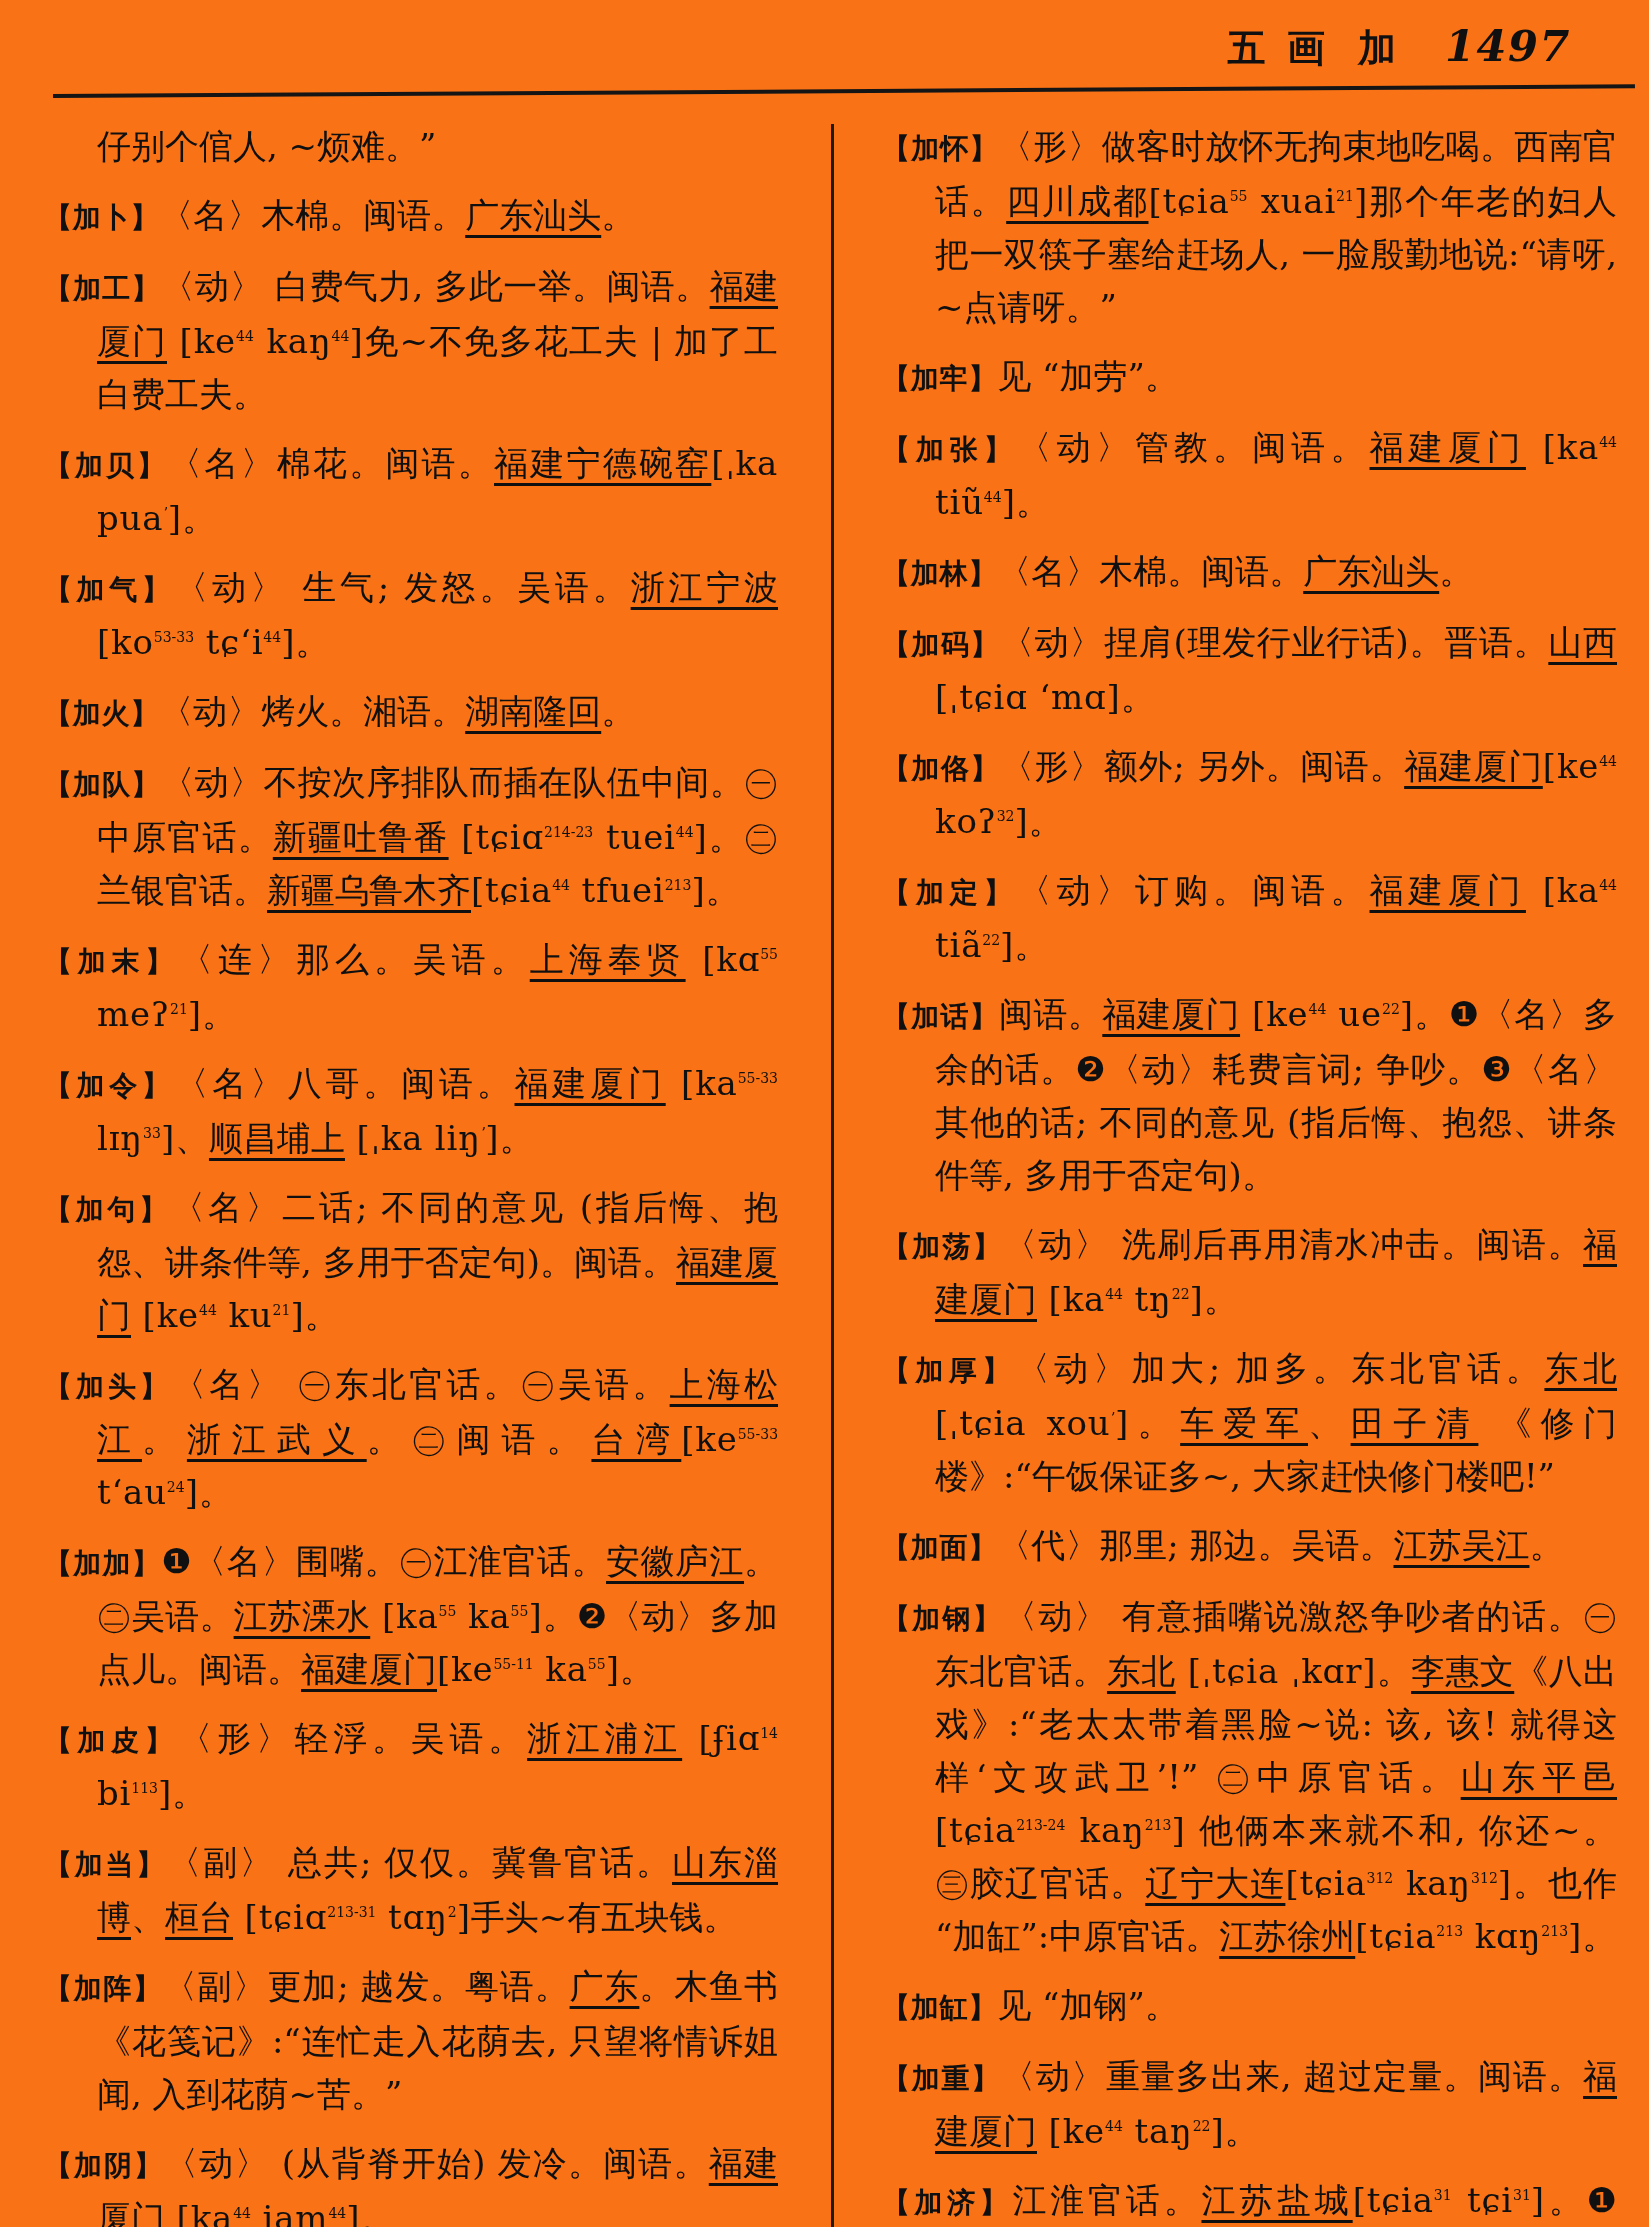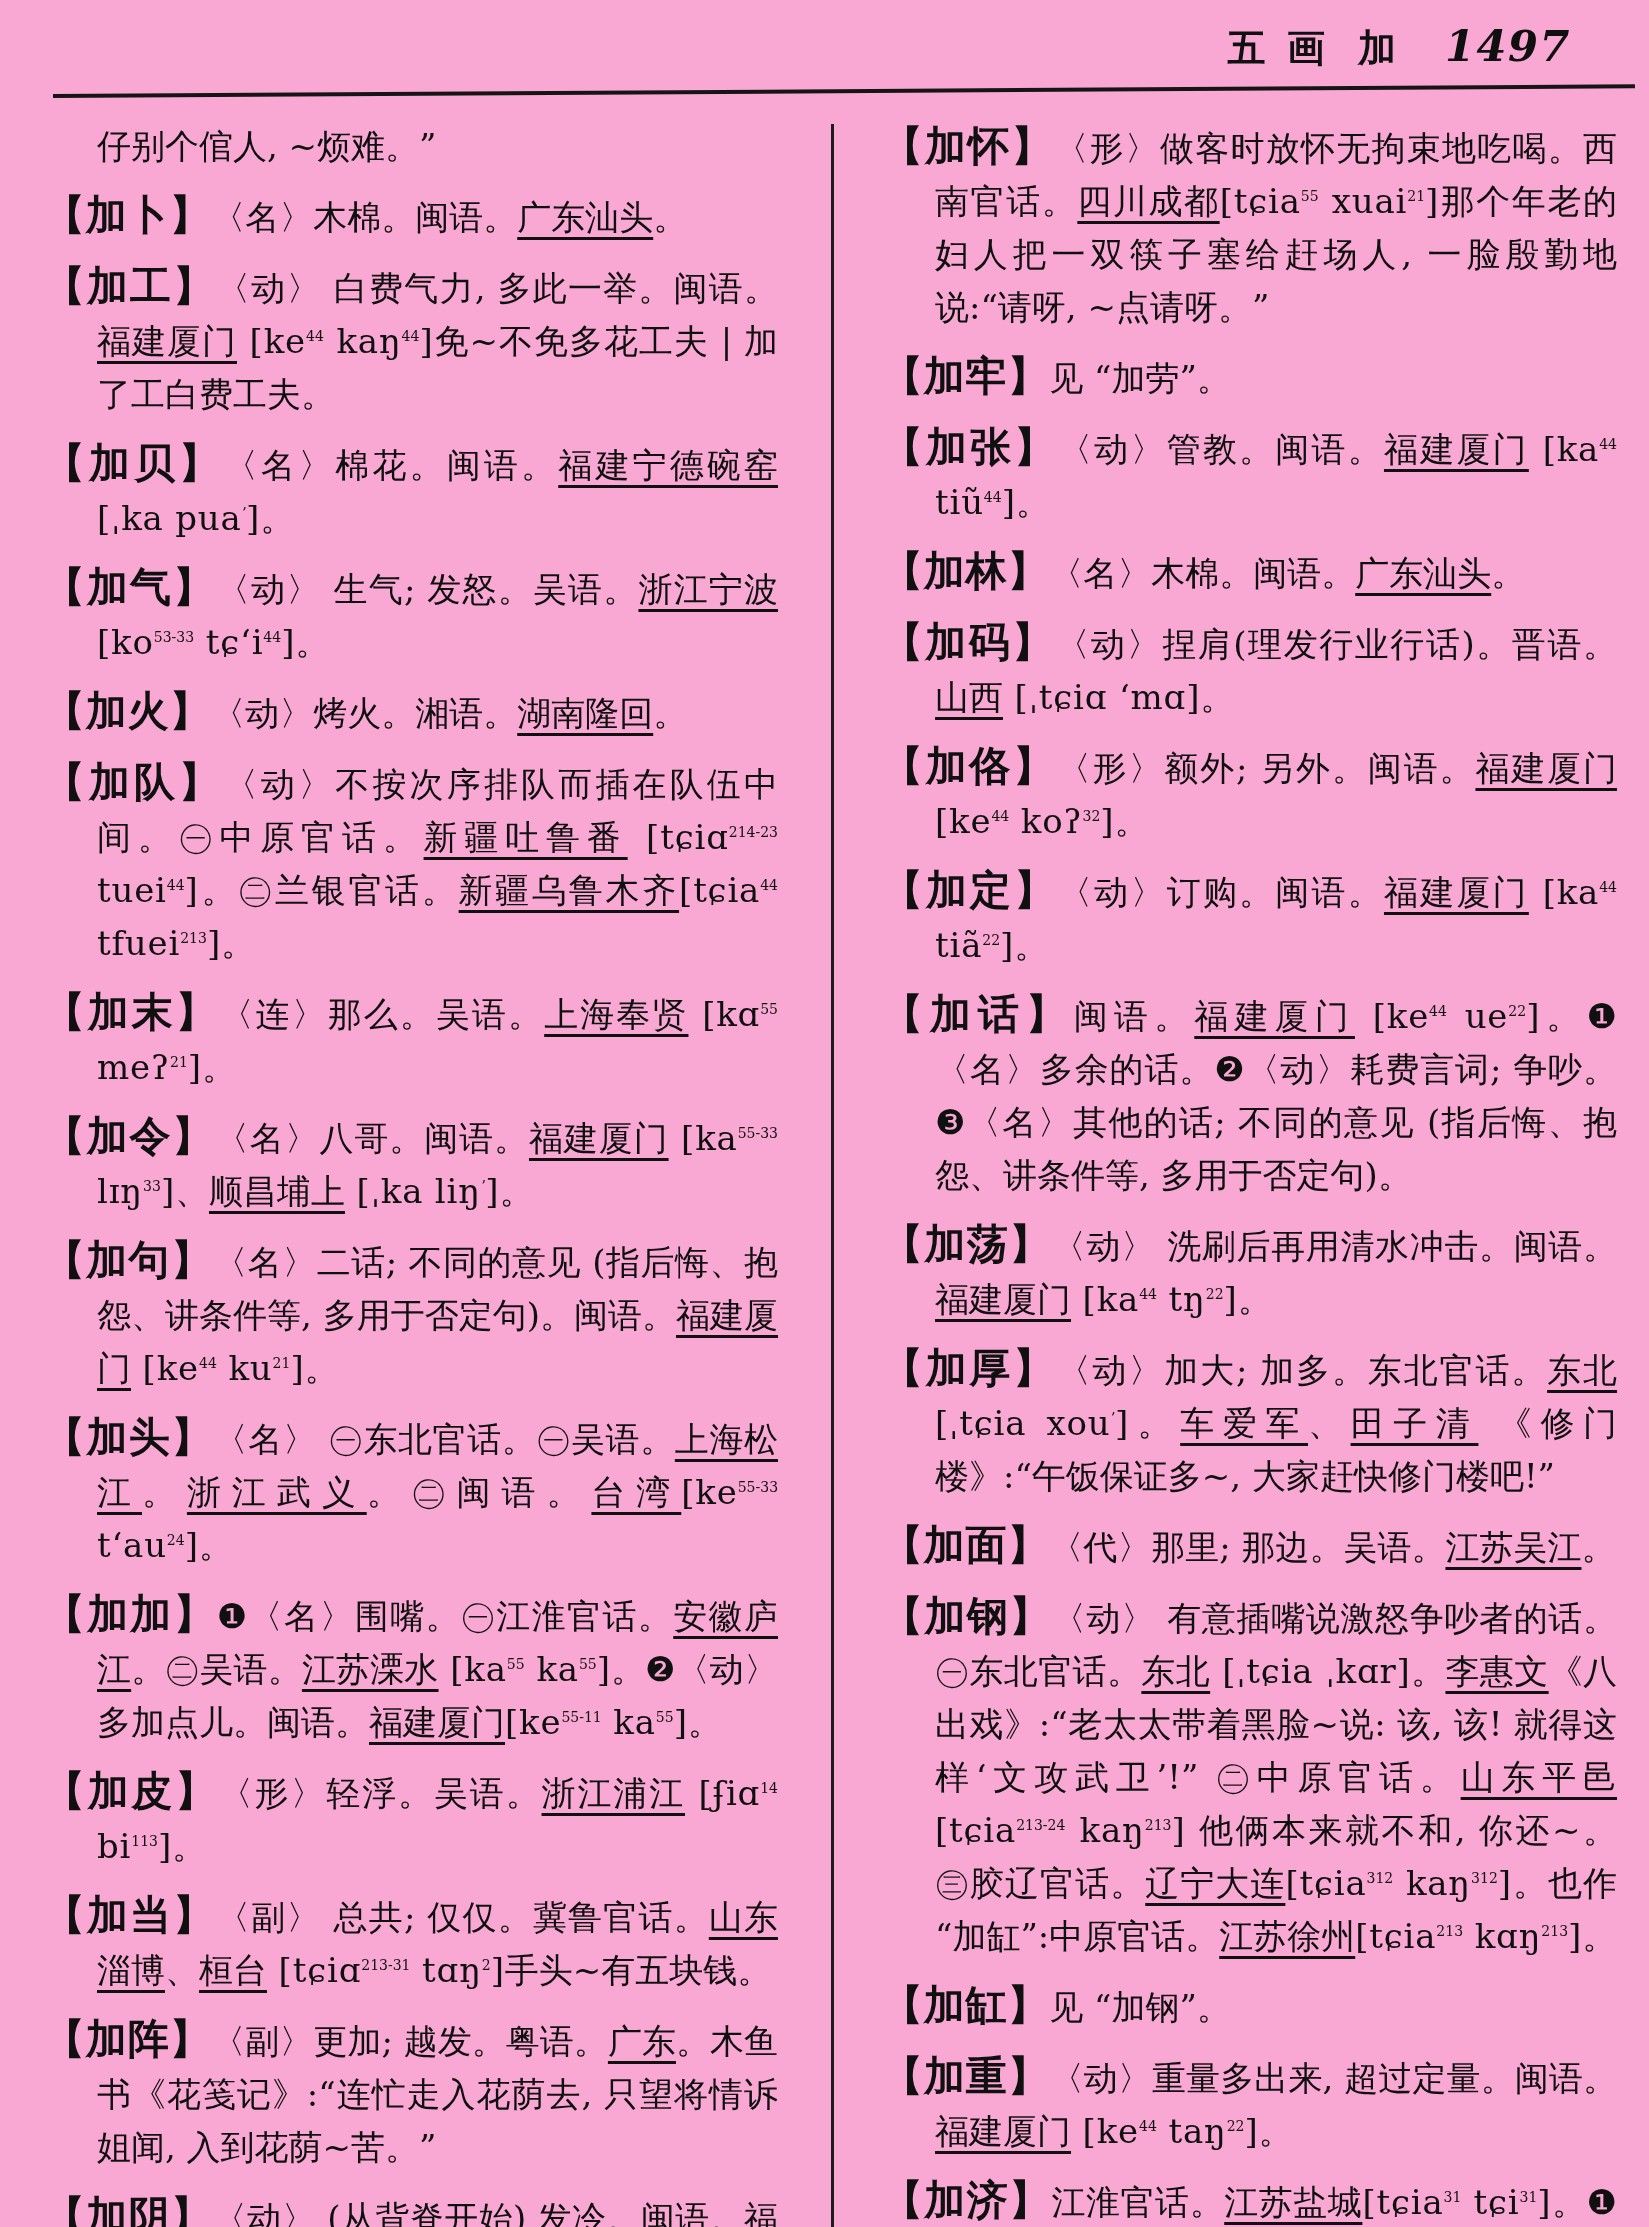--- a/index.html
+++ b/index.html
@@ -1,30 +1,30 @@
 <!DOCTYPE html>
 <html style="font-size:13.2px"><head>
 <meta charset="utf-8">
 <style>
   html,body{margin:0;padding:0;background:#d9d9d4;}
-  .page{position:relative;width:1650px;height:2227px;background:#f9a8d4;overflow:hidden;
+  .page{position:relative;width:1650px;height:2227px;background:#f97316;overflow:hidden;
         font-family:"DejaVu Serif","Liberation Serif",serif;color:#101010;}
   .header{position:absolute;top:21.4px;left:0;right:79px;text-align:right;white-space:nowrap;}
   .header .section{font-size:38px;font-weight:700;letter-spacing:21.4px;}
   .header .hchar{font-size:38px;font-weight:700;margin-left:11.5px;}
   .header .pageno{font-size:43px;font-weight:700;font-style:italic;margin-left:49px;letter-spacing:1.6px;}
   .rule{position:absolute;left:53px;right:15px;top:94px;height:4.1px;background:#151515;
         transform:rotate(-0.35deg);transform-origin:left center;}
   .divider{position:absolute;left:831px;top:124px;bottom:0;width:2.5px;background:#1c1c1c;}
   .col{position:absolute;top:104px;font-size:34px;line-height:53px;text-align:justify;}
   .col-left{left:28px;width:766px;}
   .col-right{left:866px;width:767px;}
   p.entry{margin:16px;padding-left:53px;text-indent:-53px;}
   p.entry.cont{text-indent:0;}
-  .hw{font-size:41px;font-weight:700;letter-spacing:0.8px;}
+  .hw{font-size:28px;font-weight:700;letter-spacing:0.8px;}
   .seg-u{text-decoration:underline;text-decoration-thickness:2.5px;text-underline-offset:8.2px;}
   .seg-ph{font-family:"DejaVu Serif","Liberation Serif",serif;letter-spacing:0.8px;}
   .seg-ph sup{font-size:14px;line-height:0;vertical-align:super;letter-spacing:0;}
 </style>
 </head>
 <body>
 
 <div class="page">
   <div class="header">
     <span class="section">五画</span><span class="hchar">加</span><span class="pageno">1497</span>

